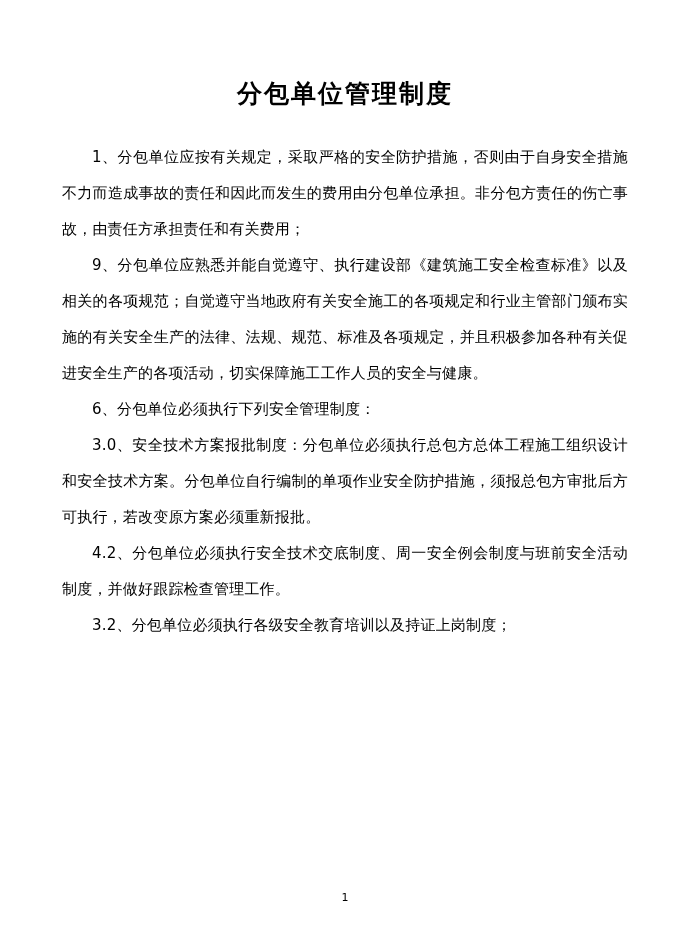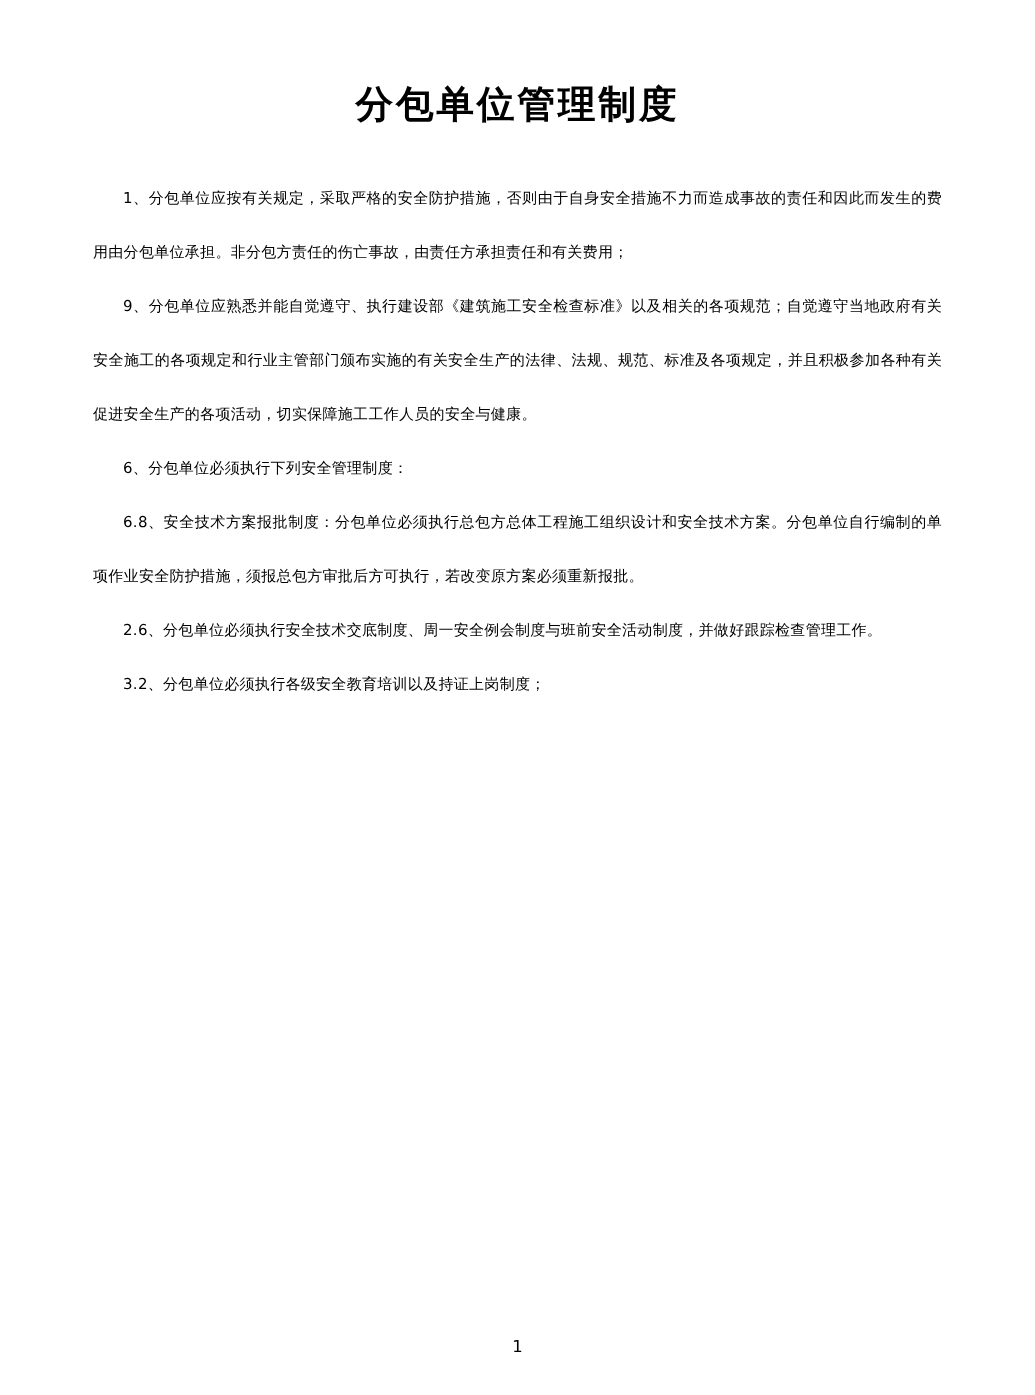--- a/index.html
+++ b/index.html
@@ -12,38 +12,38 @@
     height: 930px;
     font-family: "DejaVu Sans", "Liberation Sans", sans-serif;
     color: #000000;
     position: relative;
     overflow: hidden;
   }
   .page {
     width: 690px;
     height: 930px;
     box-sizing: border-box;
-    padding: 32px 62px 40px 62px;
+    padding: 56px 62px 40px 62px;
     position: relative;
     background: #ffffff;
   }
   .doc-title {
     text-align: center;
     font-size: 25px;
     font-weight: bold;
     letter-spacing: 2px;
     margin: 20px 0 0 0;
     line-height: 1.4;
     font-family: "DejaVu Sans", "Liberation Sans", sans-serif;
   }
   .body-block {
     margin-top: 28px;
   }
   p.para {
-    font-size: 10px;
+    font-size: 15px;
     line-height: 36px;
     margin: 0 0 0 0;
     text-align: justify;
     text-justify: inter-ideograph;
     text-indent: 2em;
     letter-spacing: 0.2px;
     font-family: "DejaVu Sans", "Liberation Sans", sans-serif;
   }
   .page-number {
     position: absolute;
@@ -60,20 +60,20 @@
 <body>
 
 <div class="page">
 
   <h1 class="doc-title">分包单位管理制度</h1>
 
   <div class="body-block">
     <p class="para">1、分包单位应按有关规定，采取严格的安全防护措施，否则由于自身安全措施不力而造成事故的责任和因此而发生的费用由分包单位承担。非分包方责任的伤亡事故，由责任方承担责任和有关费用；</p>
     <p class="para">9、分包单位应熟悉并能自觉遵守、执行建设部《建筑施工安全检查标准》以及相关的各项规范；自觉遵守当地政府有关安全施工的各项规定和行业主管部门颁布实施的有关安全生产的法律、法规、规范、标准及各项规定，并且积极参加各种有关促进安全生产的各项活动，切实保障施工工作人员的安全与健康。</p>
     <p class="para">6、分包单位必须执行下列安全管理制度：</p>
-    <p class="para">6.8、安全技术方案报批制度：分包单位必须执行总包方总体工程施工组织设计和安全技术方案。分包单位自行编制的单项作业安全防护措施，须报总包方审批后方可执行，若改变原方案必须重新报批。</p>
-    <p class="para">2.6、分包单位必须执行安全技术交底制度、周一安全例会制度与班前安全活动制度，并做好跟踪检查管理工作。</p>
+    <p class="para">3.0、安全技术方案报批制度：分包单位必须执行总包方总体工程施工组织设计和安全技术方案。分包单位自行编制的单项作业安全防护措施，须报总包方审批后方可执行，若改变原方案必须重新报批。</p>
+    <p class="para">4.2、分包单位必须执行安全技术交底制度、周一安全例会制度与班前安全活动制度，并做好跟踪检查管理工作。</p>
     <p class="para">3.2、分包单位必须执行各级安全教育培训以及持证上岗制度；</p>
   </div>
 
   <div class="page-number">1</div>
 
 </div>
 
 </body></html>

